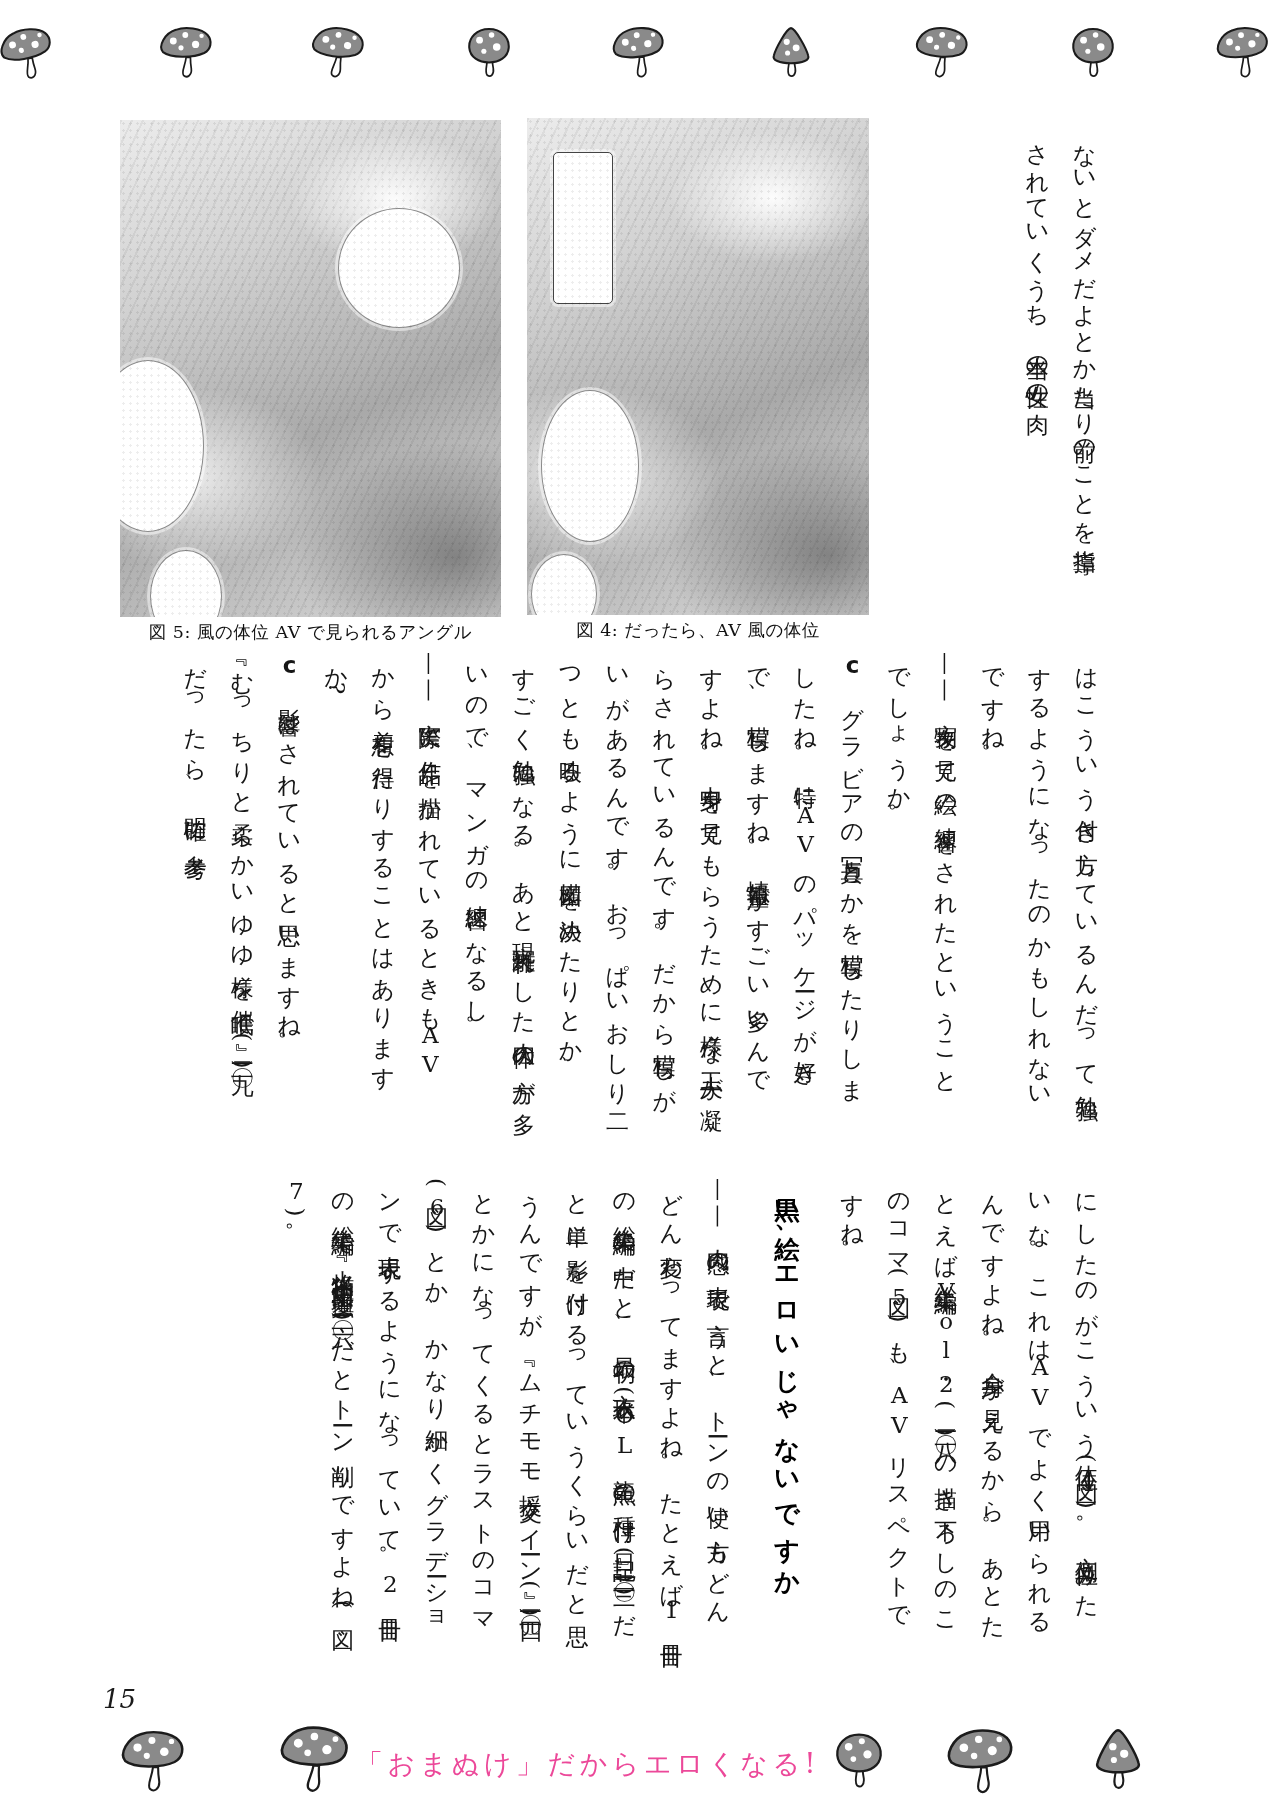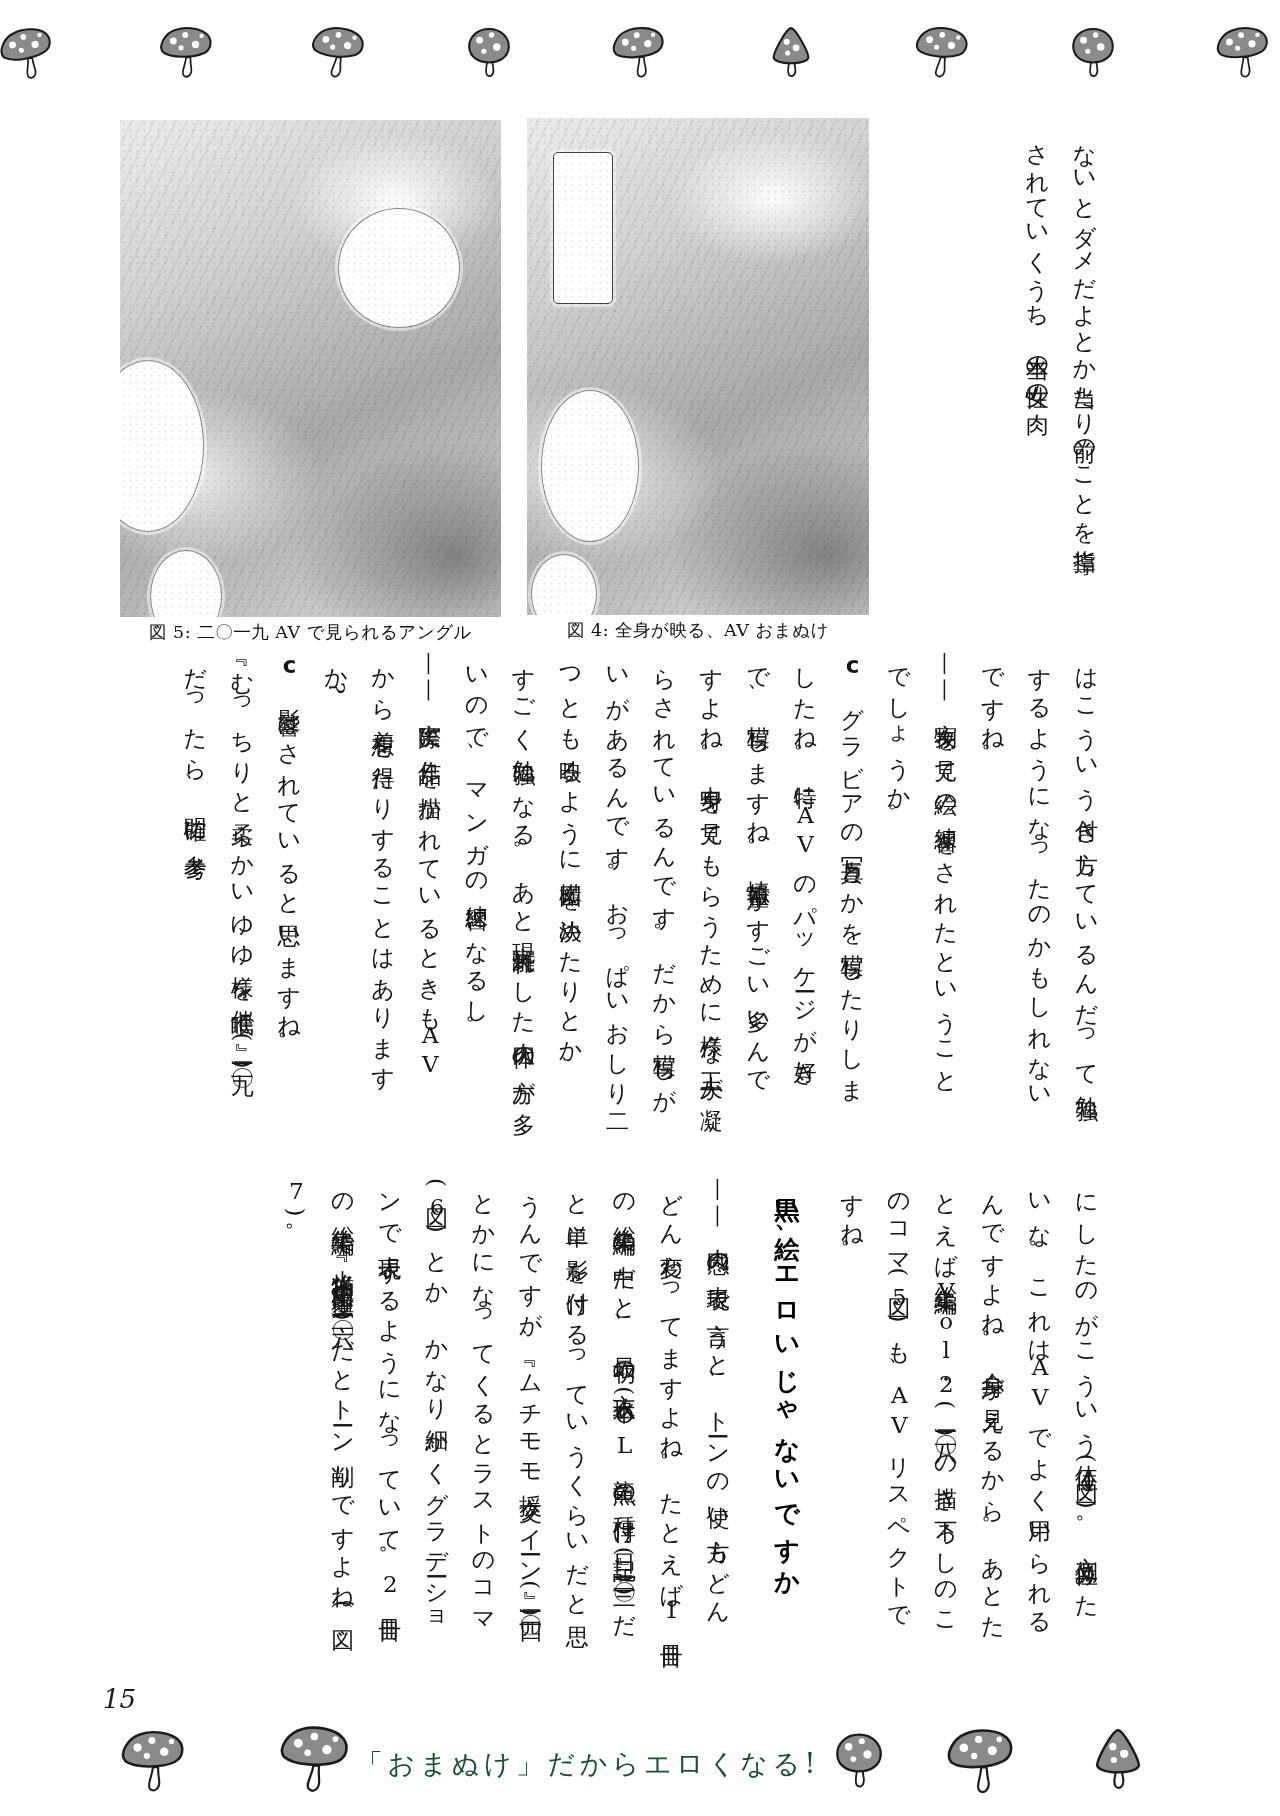--- a/index.html
+++ b/index.html
@@ -51,21 +51,21 @@
 
   
   .pagenum{position:absolute;left:103px;top:1684px;font-size:26px;color:#1a1a1a;font-style:italic;}
   .footer{position:absolute;left:0;top:1712px;width:1280px;height:100px;}
   .footer .mush{position:absolute;}
   .fm1{left:118px;top:12px;width:72px;height:76px;}
   .fm2{left:276px;top:8px;width:78px;height:80px;transform:rotate(4deg);}
   .fm3{left:826px;top:10px;width:66px;height:78px;}
   .fm4{left:940px;top:12px;width:84px;height:76px;transform:rotate(-3deg);}
   .fm5{left:1082px;top:10px;width:72px;height:76px;}
-  .tagline{position:absolute;left:356px;top:34px;font-size:27px;color:#14532d;
+  .tagline{position:absolute;left:356px;top:34px;font-size:27px;color:#ec4899;
            letter-spacing:4.5px;white-space:nowrap;}
 </style>
 </head>
 <body>
 
 <svg width="0" height="0" style="position:absolute" aria-hidden="true">
   <symbol id="m-wide" viewBox="0 0 70 70">
     <path d="M34 40 C33 50 28 57 31 61 C35 65 41 61 40 53 C39 47 39 43 39 40 Z" fill="#fff" stroke="#1b1b1b" stroke-width="2"></path>
     <path d="M7 34 C1 27 9 12 22 8 C33 4 52 6 59 14 C65 21 63 31 55 35 C42 41 16 41 7 34 Z" fill="#8a8a8a" stroke="#1b1b1b" stroke-width="2.4"></path>
     <circle cx="19" cy="21" r="4" fill="#fff"></circle>
@@ -121,28 +121,28 @@
     <svg class="mush">
         <use href="#m-wide"></use>
       </svg>
   </div>
 
   <div class="panel" style="left:120px;top:120px;width:381px;height:497px;">
     <div class="bubble" style="left:218px;top:88px;width:120px;height:118px;"></div>
     <div class="bubble" style="left:-28px;top:240px;width:110px;height:170px;"></div>
     <div class="bubble" style="left:30px;top:430px;width:70px;height:90px;"></div>
   </div>
-  <div class="caption" style="left:120px;top:620px;width:381px;">図 5: 二〇一九 AV で見られるアングル</div>
+  <div class="caption" style="left:120px;top:620px;width:381px;">図 5: 風の体位 AV で見られるアングル</div>
 
   <div class="panel" style="left:527px;top:118px;width:342px;height:497px;">
     <div class="bubble rect" style="left:26px;top:34px;width:58px;height:150px;"></div>
     <div class="bubble" style="left:14px;top:272px;width:96px;height:150px;"></div>
     <div class="bubble" style="left:4px;top:436px;width:64px;height:78px;"></div>
   </div>
-  <div class="caption" style="left:527px;top:618px;width:342px;">図 4: 全身が映る、AV おまぬけ</div>
+  <div class="caption" style="left:527px;top:618px;width:342px;">図 4: だったら、AV 風の体位</div>
 
   <div class="sidebar-col vtext">
     <p><span>ないとダメだよとか当たり前のことを指導されていくうち、本当の女性の肉</span></p>
   </div>
 
   <div class="vband b1 vtext">
     <p><span>はこういう付き方しているんだって勉強するようになったのかもしれないですね。</span></p>
     <p><span>——実物を見て絵の練習をされたということでしょうか。</span></p>
     <p><b class="spk">c</b><span>グラビアの写真とかを模写したりしましたね。特に<span class="up">AV</span>のパッケージが好きで、模写しますね。情報量がすごい多いんですよね。中身を見てもらうために様々な工夫が凝らされているんです。だから模写しがいがあるんです。おっぱいおしり二つとも映るように構図を決めたりとか、すごく勉強になる。あと現実離れした肉体の方が多いので、マンガの練習になるし。</span></p>
     <p><span>——実際に作品を描かれているときも<span class="up">AV</span>から着想を得たりすることはありますか?</span></p>

